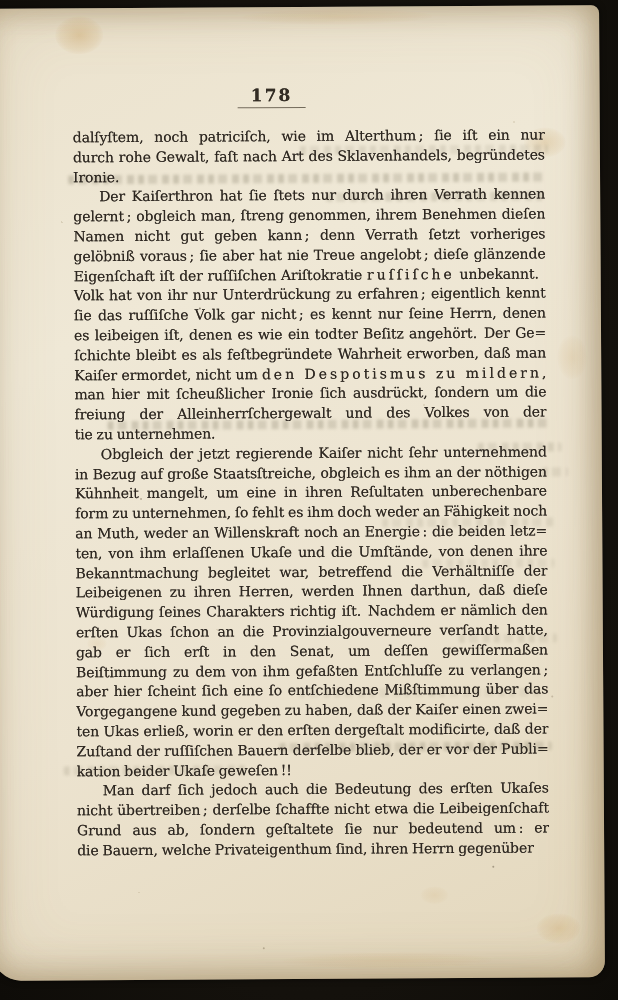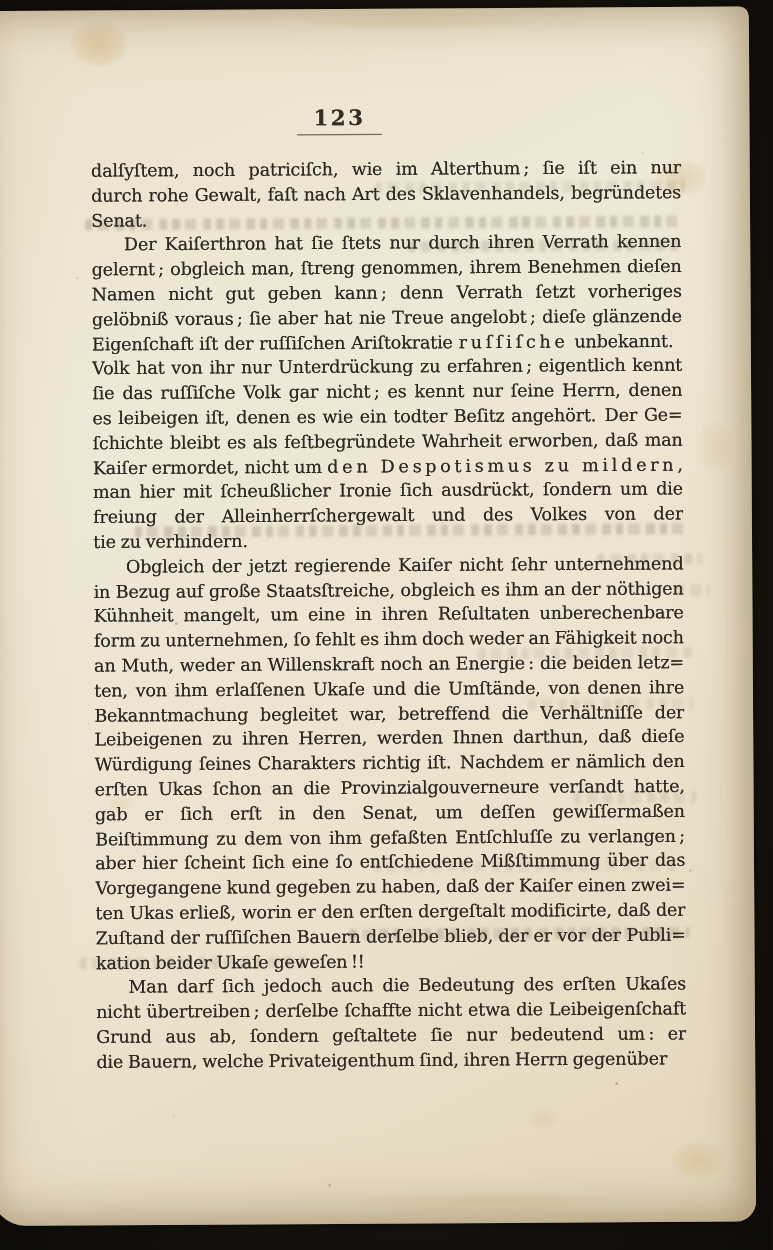--- a/index.html
+++ b/index.html
@@ -89,40 +89,40 @@
   <div class="ghost" style="left:488px;top:437px;width:84px;opacity:.32;"></div>
   <div class="ghost" style="left:552px;top:462px;width:26px;opacity:.3;"></div>
   <div class="ghost" style="left:392px;top:512px;width:172px;opacity:.25;"></div>
   <div class="ghost" style="left:432px;top:553px;width:132px;opacity:.22;"></div>
   <div class="ghost" style="left:468px;top:628px;width:98px;opacity:.25;"></div>
   <div class="ghost" style="left:308px;top:682px;width:244px;opacity:.2;"></div>
   <div class="ghost" style="left:288px;top:736px;width:272px;opacity:.45;"></div>
   <div class="ghost" style="left:72px;top:758px;width:184px;opacity:.3;"></div>
 
   <div class="pagenum-wrap">
-    <span class="pagenum">123</span>
+    <span class="pagenum">178</span>
   </div>
 
   <div class="text-block">
       <div class="line"><span>dalſyſtem, noch patriciſch, wie im Alterthum ; ſie iſt ein nur</span></div>
       <div class="line"><span>durch rohe Gewalt, faſt nach Art des Sklavenhandels, begründetes</span></div>
-      <div class="line end"><span>Senat.</span></div>
+      <div class="line end"><span>Ironie.</span></div>
       <div class="line indent"><span>Der Kaiſerthron hat ſie ſtets nur durch ihren Verrath kennen</span></div>
       <div class="line"><span>gelernt ; obgleich man, ſtreng genommen, ihrem Benehmen dieſen</span></div>
       <div class="line"><span>Namen nicht gut geben kann ; denn Verrath ſetzt vorheriges Treue=</span></div>
       <div class="line"><span>gelöbniß voraus ; ſie aber hat nie Treue angelobt ; dieſe glänzende</span></div>
       <div class="line"><span>Eigenſchaft iſt der ruſſiſchen Ariſtokratie </span><span class="sperr">ruſſiſche</span><span> unbekannt. Das</span></div>
       <div class="line"><span>Volk hat von ihr nur Unterdrückung zu erfahren ; eigentlich kennt</span></div>
       <div class="line"><span>ſie das ruſſiſche Volk gar nicht ; es kennt nur ſeine Herrn, denen</span></div>
       <div class="line"><span>es leibeigen iſt, denen es wie ein todter Beſitz angehört. Der Ge=</span></div>
       <div class="line"><span>ſchichte bleibt es als feſtbegründete Wahrheit erworben, daß man die</span></div>
       <div class="line"><span>Kaiſer ermordet, nicht um </span><span class="sperr">den Despotismus zu mildern</span><span>, wie</span></div>
       <div class="line"><span>man hier mit ſcheußlicher Ironie ſich ausdrückt, ſondern um die Be=</span></div>
       <div class="line"><span>freiung der Alleinherrſchergewalt und des Volkes von der Ariſtokra=</span></div>
-      <div class="line end"><span>tie zu verhindern.</span></div>
+      <div class="line end"><span>tie zu unternehmen.</span></div>
       <div class="line indent"><span>Obgleich der jetzt regierende Kaiſer nicht ſehr unternehmend iſt</span></div>
       <div class="line"><span>in Bezug auf große Staatsſtreiche, obgleich es ihm an der nöthigen</span></div>
       <div class="line"><span>Kühnheit mangelt, um eine in ihren Reſultaten unberechenbare Re=</span></div>
       <div class="line"><span>form zu unternehmen, ſo fehlt es ihm doch weder an Fähigkeit noch</span></div>
       <div class="line"><span>an Muth, weder an Willenskraft noch an Energie : die beiden letz=</span></div>
       <div class="line"><span>ten, von ihm erlaſſenen Ukaſe und die Umſtände, von denen ihre</span></div>
       <div class="line"><span>Bekanntmachung begleitet war, betreffend die Verhältniſſe der</span></div>
       <div class="line"><span>Leibeigenen zu ihren Herren, werden Ihnen darthun, daß dieſe</span></div>
       <div class="line"><span>Würdigung ſeines Charakters richtig iſt. Nachdem er nämlich den</span></div>
       <div class="line"><span>erſten Ukas ſchon an die Provinzialgouverneure verſandt hatte, be=</span></div>

